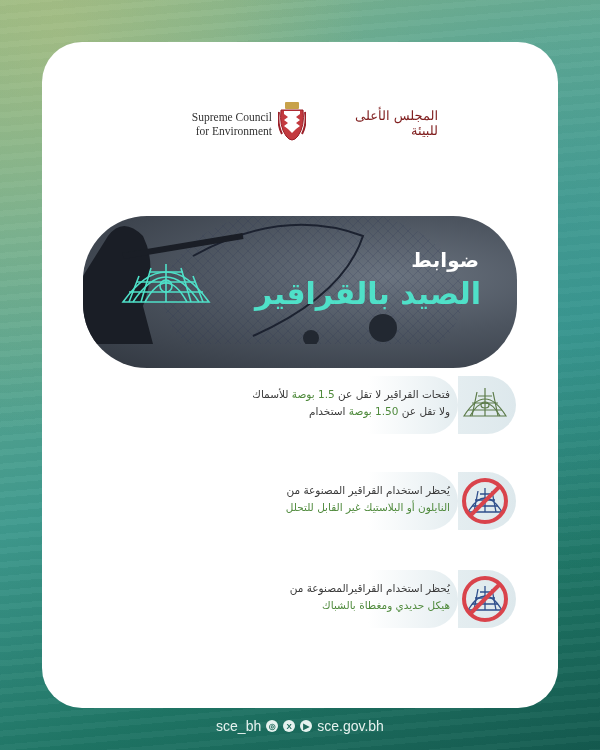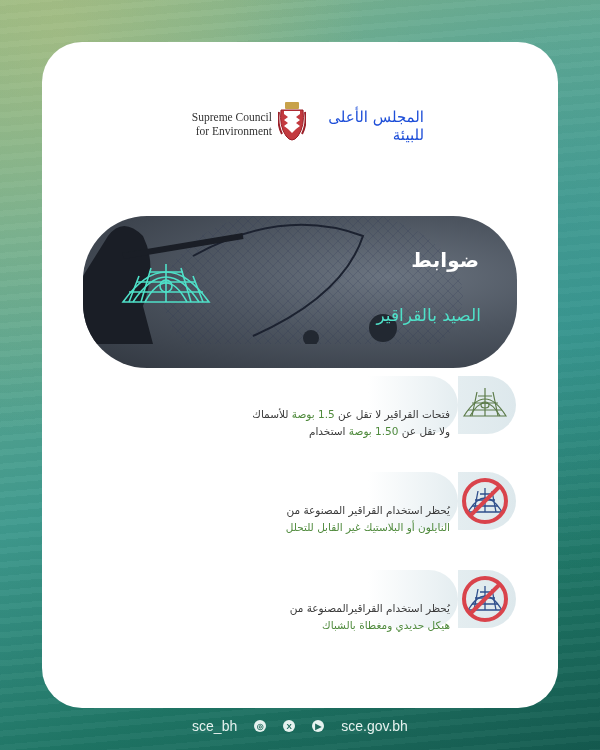--- a/index.html
+++ b/index.html
@@ -19,54 +19,54 @@
     position:absolute; left:42px; top:42px; width:516px; height:666px;
     background:#fff; border-radius:40px;
   }
   .logo { position:absolute; left:138px; top:56px; width:250px; height:50px;text-decoration:underline; }
   .logo-en {
     position:absolute; left:0; top:12px; width:92px; text-align:right;
     font-family:"Liberation Serif", serif; font-size:11.5px; line-height:14px; color:#333;
   }
   .crest { position:absolute; left:98px; top:2px; width:28px; height:44px; }
   .logo-ar {
-    position:absolute; left:134px; top:10px; width:110px; font-family:"DejaVu Serif", serif;
-    font-size:15px; color:#1d4ed8; direction:rtl; letter-spacing:-0.5px;
+    position:absolute; left:148px; top:10px; width:110px; font-family:"DejaVu Serif", serif;
+    font-size:13px; color:#7f1d1d; direction:rtl; letter-spacing:-0.5px;
   }
   .banner {
     position:absolute; left:41px; top:174px; width:434px; height:152px;
     border-radius:64px; overflow:hidden;
     background: radial-gradient(ellipse at 70% 40%, #6b7480 0%, #4d5560 45%, #30363f 100%);
   }
   .banner svg.net { position:absolute; inset:0; }
   .banner-title1 {
     position:absolute; right:38px; top:32px; color:#fff; font-size:20px; font-weight:bold; direction:rtl;
   }
   .banner-title2 {
-    position:absolute; right:36px; top:60px; color:#4fe0c8; font-size:17px; font-weight:normal; direction:rtl;margin-top:29px;
+    position:absolute; right:36px; top:60px; color:#4fe0c8; font-size:30px; font-weight:bold; direction:rtl;
   }
   .banner-icon { position:absolute; left:38px; top:44px; width:90px; height:46px; }
   .rule {
     position:absolute; right:100px; height:58px; width:300px;
     border-radius:0 29px 29px 0;
     background: linear-gradient(90deg, rgba(255,255,255,0) 0%, rgba(255,255,255,0) 70%, #e4edf0 100%);
   }
   .rule-icon-bg {
     position:absolute; right:-58px; top:0; width:58px; height:58px; border-radius:0 29px 29px 0;
     background: linear-gradient(90deg, #e4edf0, #dde8ec);
   }
   .rule-icon { position:absolute; right:-52px; top:4px; width:50px; height:50px; }
   .rule-text {
     position:absolute; right:8px; top:10px; direction:rtl; text-align:right;
-    font-size:10.5px; line-height:17px; color:#3a3a3a; white-space:nowrap;margin-top:20px;
+    font-size:10.5px; line-height:17px; color:#3a3a3a; white-space:nowrap;
   }
   .hl { color:#4f8a3c; }
   .footer {
     position:absolute; left:0; right:0; top:718px; text-align:center; color:#e6f2ef;
-    font-family:"Liberation Sans", sans-serif; font-size:14px; display:flex; justify-content:center; align-items:center; gap:17px;
+    font-family:"Liberation Sans", sans-serif; font-size:14px; display:flex; justify-content:center; align-items:center; gap:5px;
   }
   .soc {
     display:inline-flex; width:12px; height:12px; border-radius:50%; background:#e6f2ef; color:#1f6a5c;
     font-size:8px; align-items:center; justify-content:center; font-weight:bold;
   }
 </style>
 </head>
 <body>
 
 <div class="bg-overlay"></div>

